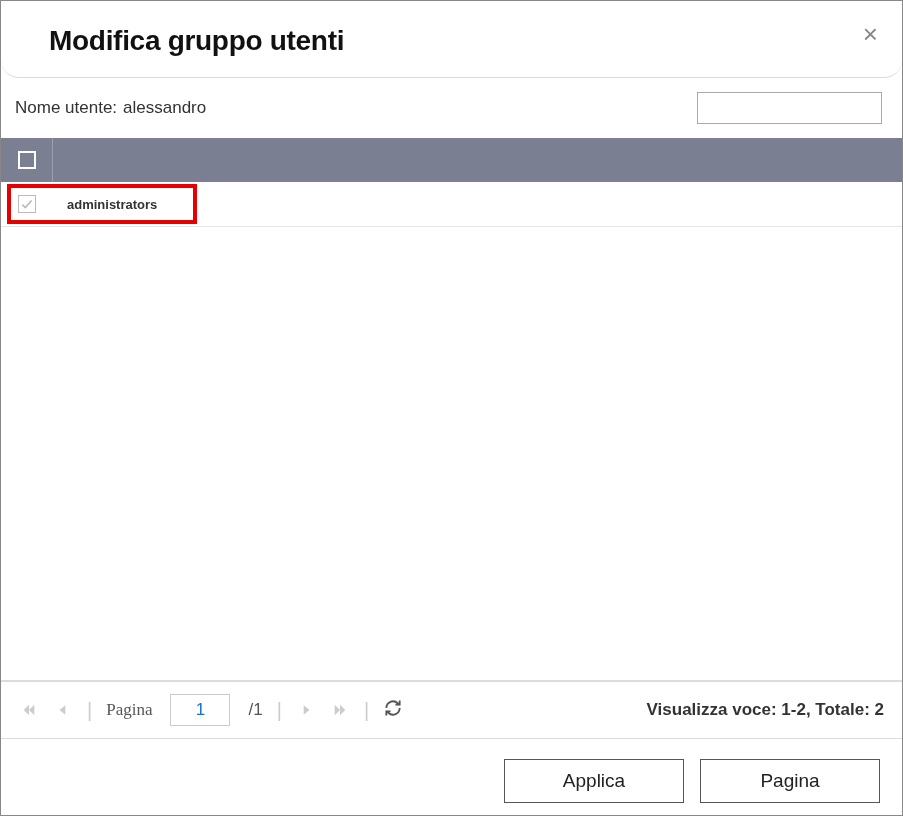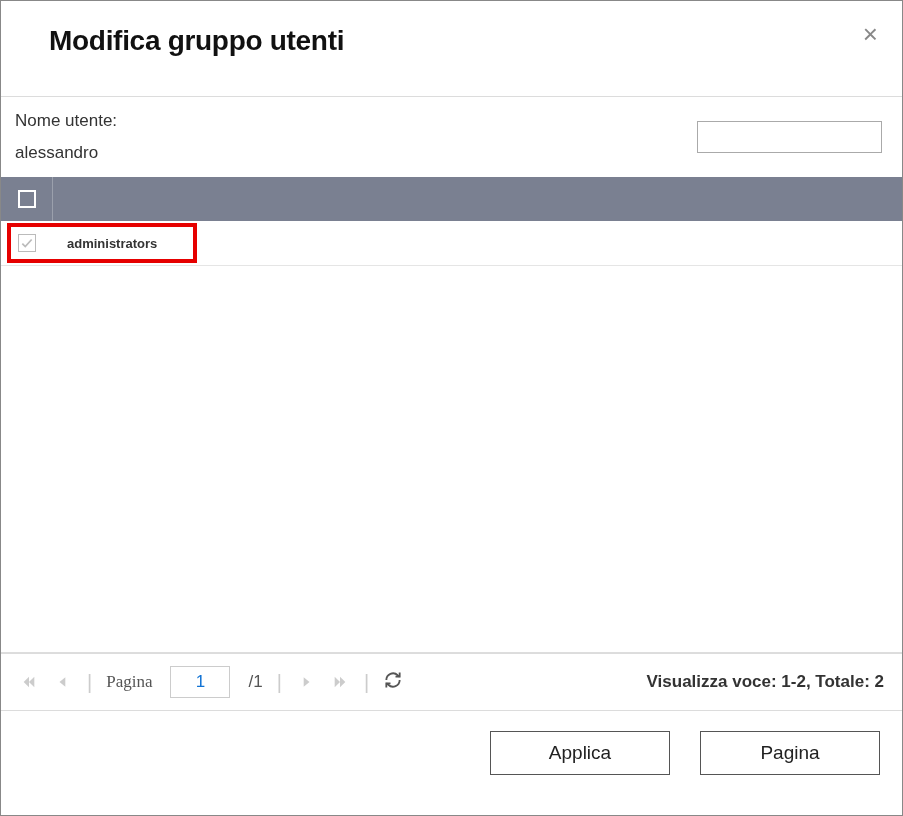--- a/index.html
+++ b/index.html
@@ -17,22 +17,23 @@
     border: 1px solid #888;
     position: relative;
     background: #fff;
     display: flex;
     flex-direction: column;
   }
   .titlebar {
     display: flex;
     align-items: center;
     justify-content: space-between;
-    padding: 24px 24px 39px 48px;
+    padding: 24px 24px 20px 48px;
     border-bottom: 1px solid #dcdcdc;
+    border-radius: 18px;
   }
   .titlebar h1 {
     margin: 0;
     font-size: 28px;
     font-weight: 600;
     letter-spacing: -0.3px;
     color: #111;
   }
   .close-x {
     font-size: 26px;
@@ -47,22 +48,21 @@
   .subbar {
     padding: 14px 20px 14px 14px;
     display: flex;
     align-items: center;
     justify-content: space-between;
     font-size: 17px;
     color: #333;
   }
   .subbar .user-label {
     display: flex;
-    gap: 12px;
-    flex-direction: column;
+    gap: 6px;
   }
   .searchbox {
     border: 1px solid #aaa;
     width: 185px;
     height: 32px;
     display: flex;
     align-items: center;
     padding: 0 8px;
   }
   .searchbox input {
@@ -172,22 +172,22 @@
     margin: 0 4px;
   }
   .refresh-btn {
     cursor: pointer;
     color: #666;
   }
   .totals { color: #333; font-weight: bold; }
   .footer {
     display: flex;
     justify-content: flex-end;
-    gap: 30px;
-    padding: 20px 22px 40px;
+    gap: 16px;
+    padding: 20px 22px 12px;
   }
   .btn {
     min-width: 180px;
     height: 44px;
     border: 1px solid #555;
     background: #fff;
     font-size: 19px;
     color: #222;
     display: flex;
     align-items: center;

